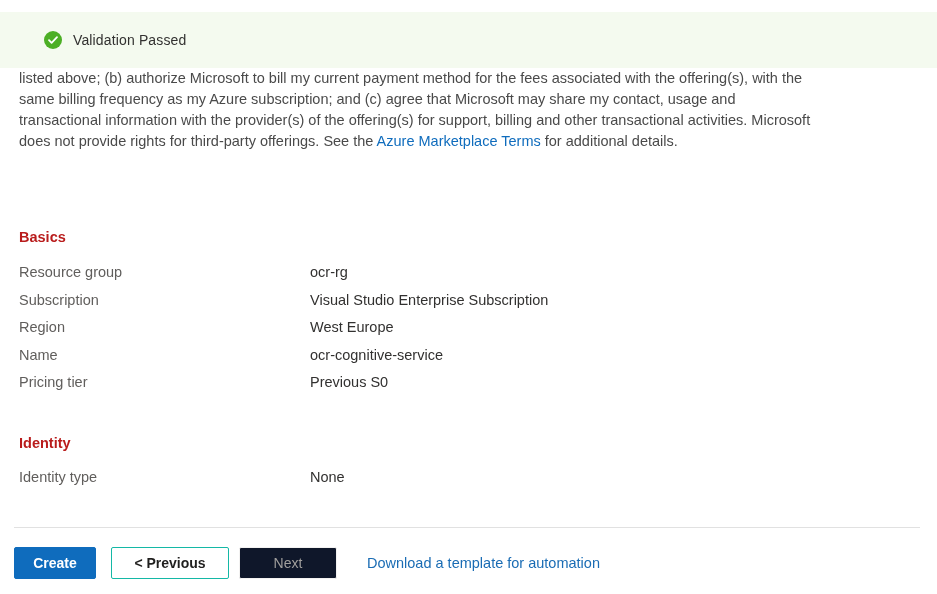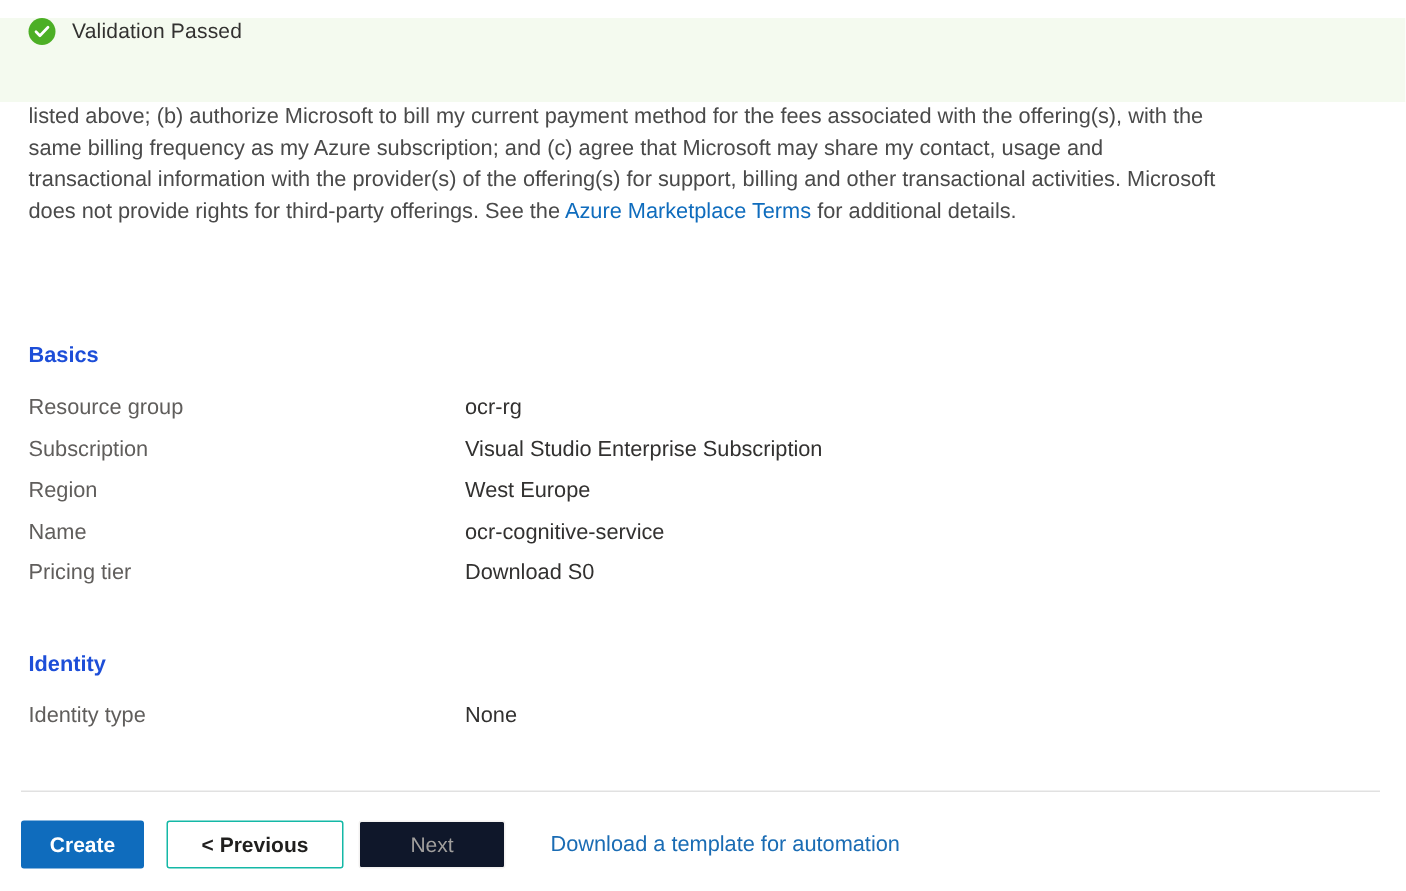--- a/index.html
+++ b/index.html
@@ -18,23 +18,23 @@
 
   
   .validation-banner {
     position: absolute;
     left: 0;
     top: 12px;
     width: 937px;
     height: 56px;
     background: #f4faef;
     display: flex;
-    align-items: flex-start;
+    align-items: center;
     box-sizing: border-box;
-    padding-left: 19px;
+    padding-left: 44px;
   }
   .check-icon {
     width: 18px;
     height: 18px;
     flex: 0 0 18px;
     border-radius: 50%;
     background: #4caf25;
     display: flex;
     align-items: center;
     justify-content: center;
@@ -63,21 +63,21 @@
     text-decoration: none;
     cursor: pointer;
   }
 
   
   .section-heading {
     position: absolute;
     left: 19px;
     font-size: 14.5px;
     font-weight: bold;
-    color: #1d4ed8;
+    color: #b91c1c;
   }
   #basics-heading { top: 229px; }
   #identity-heading { top: 435px; }
 
   
   .detail-list { position: absolute; left: 0; width: 937px; }
   #basics-list { top: 264px; }
   #identity-list { top: 469px; }
 
   .detail-row {
@@ -193,21 +193,21 @@
   <div class="detail-row">
     <span class="detail-label">Region</span>
     <span class="detail-value">West Europe</span>
   </div>
   <div class="detail-row">
     <span class="detail-label">Name</span>
     <span class="detail-value">ocr-cognitive-service</span>
   </div>
   <div class="detail-row">
     <span class="detail-label">Pricing tier</span>
-    <span class="detail-value">Download S0</span>
+    <span class="detail-value">Previous S0</span>
   </div>
 </div>
 
 <div class="section-heading" id="identity-heading">Identity</div>
 
 <div class="detail-list" id="identity-list">
   <div class="detail-row">
     <span class="detail-label">Identity type</span>
     <span class="detail-value">None</span>
   </div>

